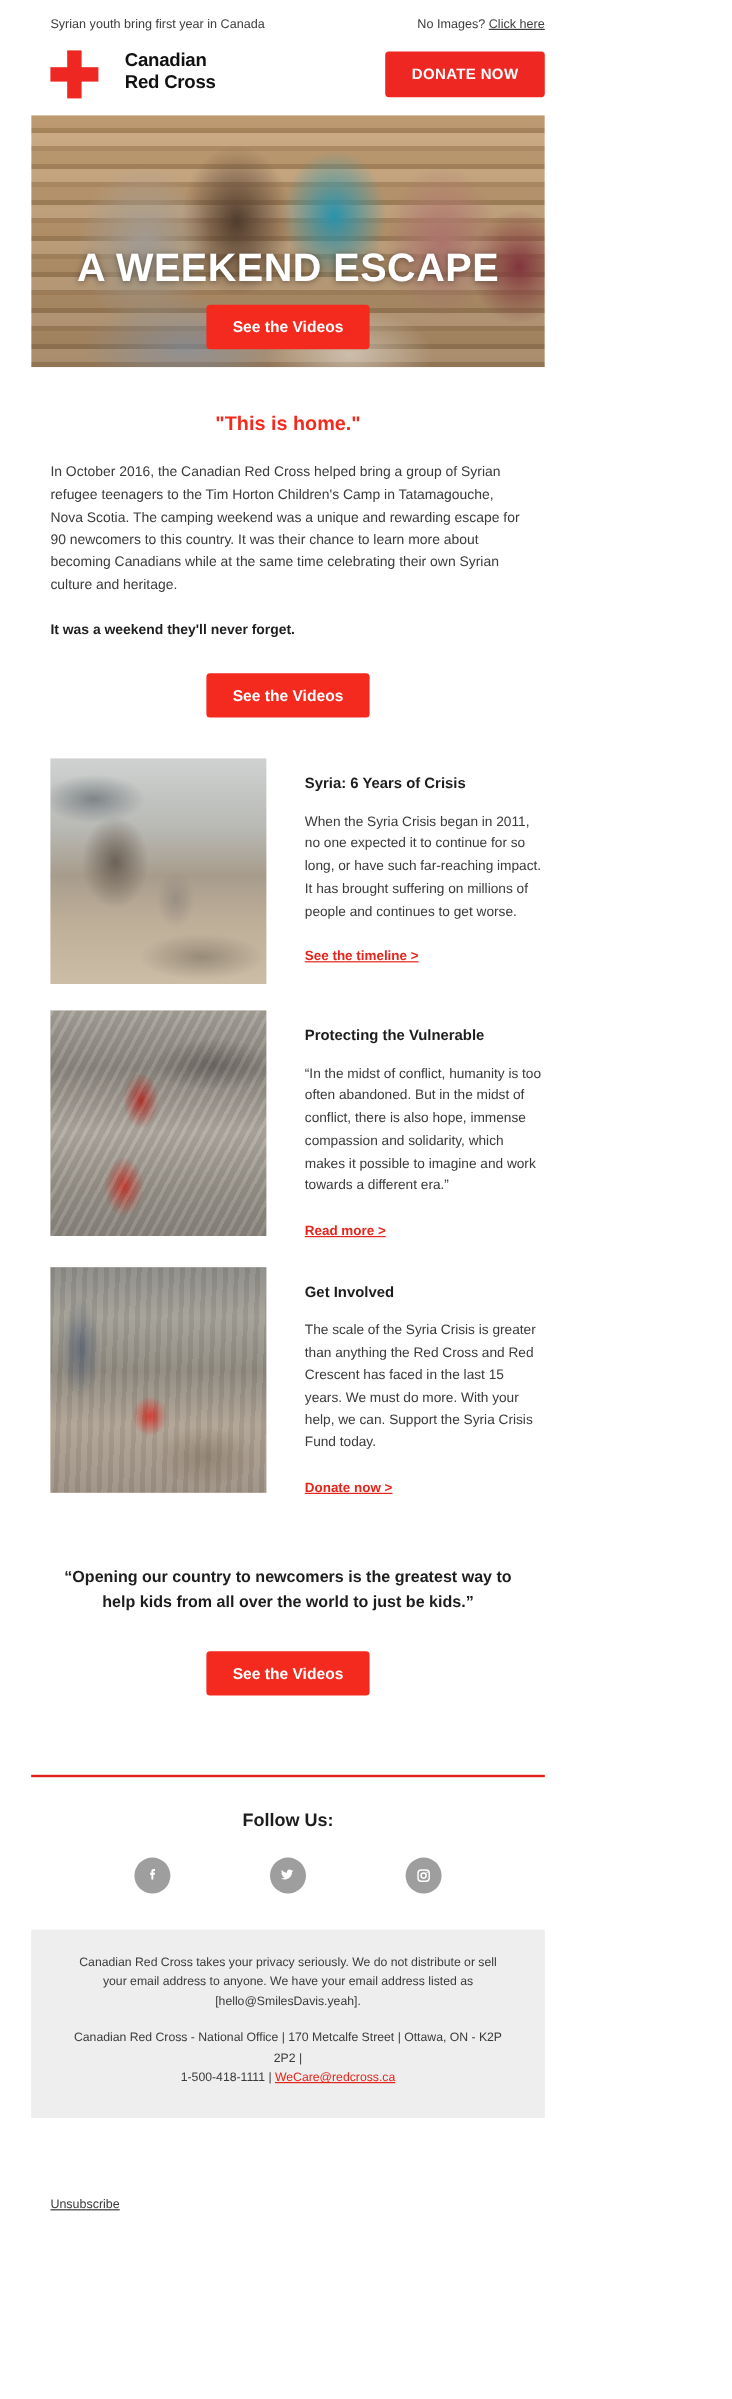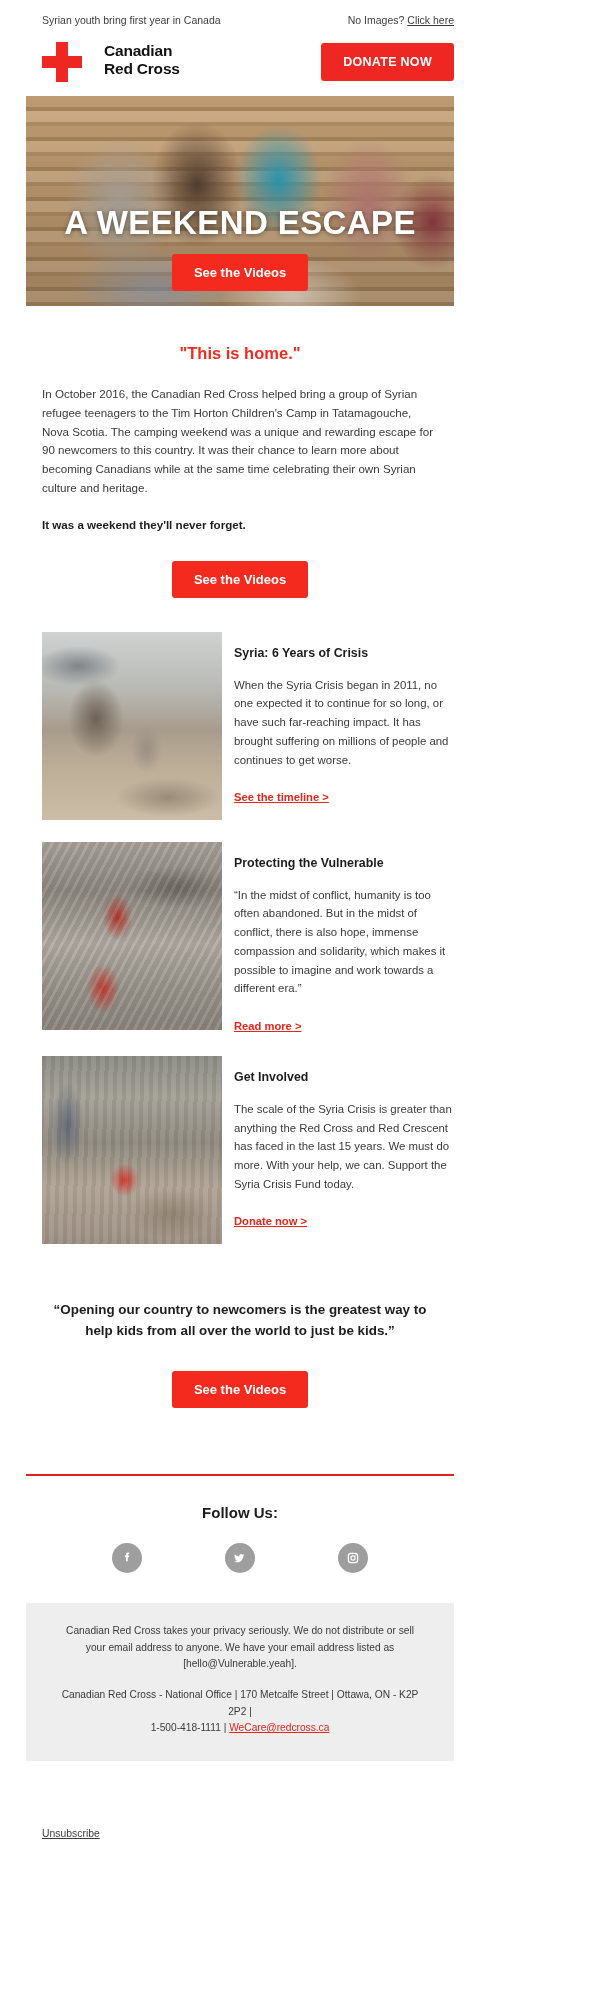--- a/index.html
+++ b/index.html
@@ -182,21 +182,21 @@
   }
   .cta-center {
     display: flex;
     justify-content: center;
     padding: 30px 0 34px 0;
   }
 
   
   .article {
     display: flex;
-    gap: 12px;
+    gap: 32px;
     padding: 0 26px 0 42px;
     margin-bottom: 22px;
     align-items: flex-start;
   }
   .article-thumb {
     flex: 0 0 180px;
     width: 180px;
     height: 188px;
     overflow: hidden;
     position: relative;
@@ -424,21 +424,21 @@
     <span class="social-icon">
       <svg width="16" height="16" viewBox="0 0 24 24" fill="none" stroke="#ffffff" stroke-width="1.8">
           <rect x="5" y="5" width="14" height="14" rx="4"></rect>
           <circle cx="12" cy="12" r="3.2"></circle>
           <circle cx="16.3" cy="7.7" r="0.9" fill="#ffffff" stroke="none"></circle>
         </svg>
     </span>
   </div>
 
   <div class="legal">
-    <p>Canadian Red Cross takes your privacy seriously. We do not distribute or sell your email address to anyone. We have your email address listed as [hello@Vulnerable.yeah].</p>
+    <p>Canadian Red Cross takes your privacy seriously. We do not distribute or sell your email address to anyone. We have your email address listed as [hello@SmilesDavis.yeah].</p>
     <p>
       <span>Canadian Red Cross - National Office | 170 Metcalfe Street | Ottawa, ON - K2P 2P2 |</span><br>
       <span>1-500-418-1111 | </span><a href="#">WeCare@redcross.ca</a>
     </p>
   </div>
 
   <div class="unsub-wrap">
     <a class="unsub" href="#">Unsubscribe</a>
   </div>
 

